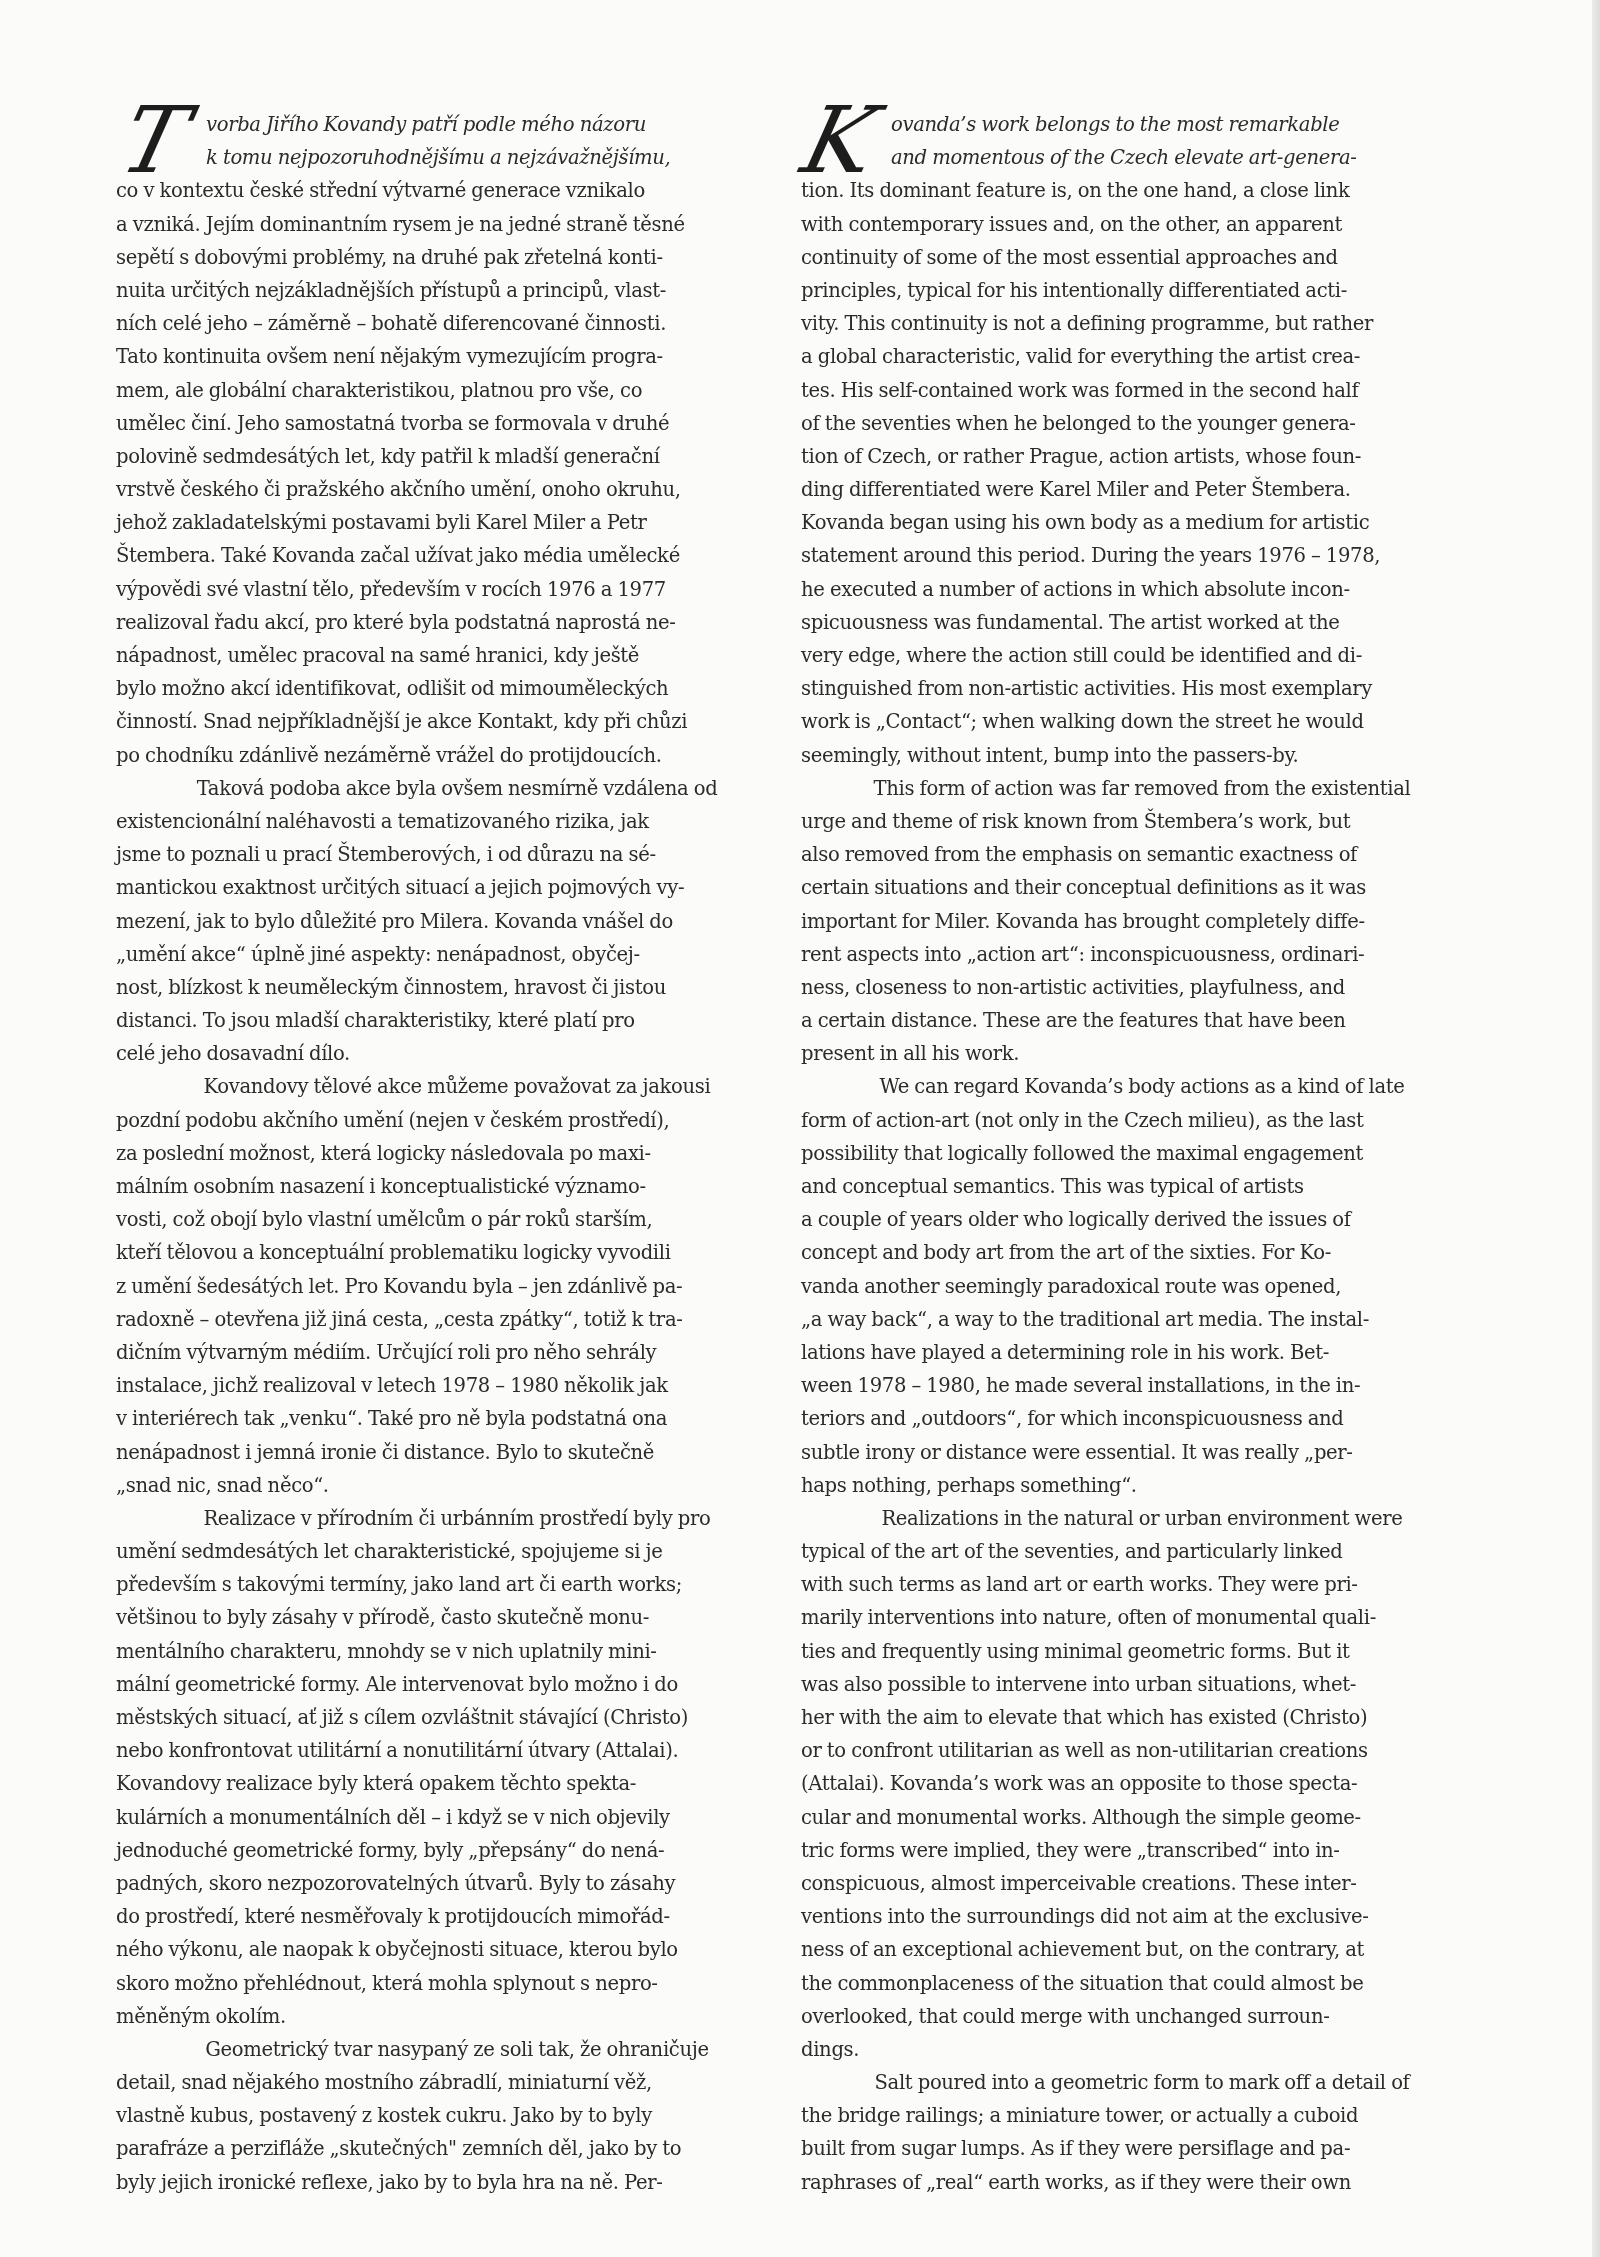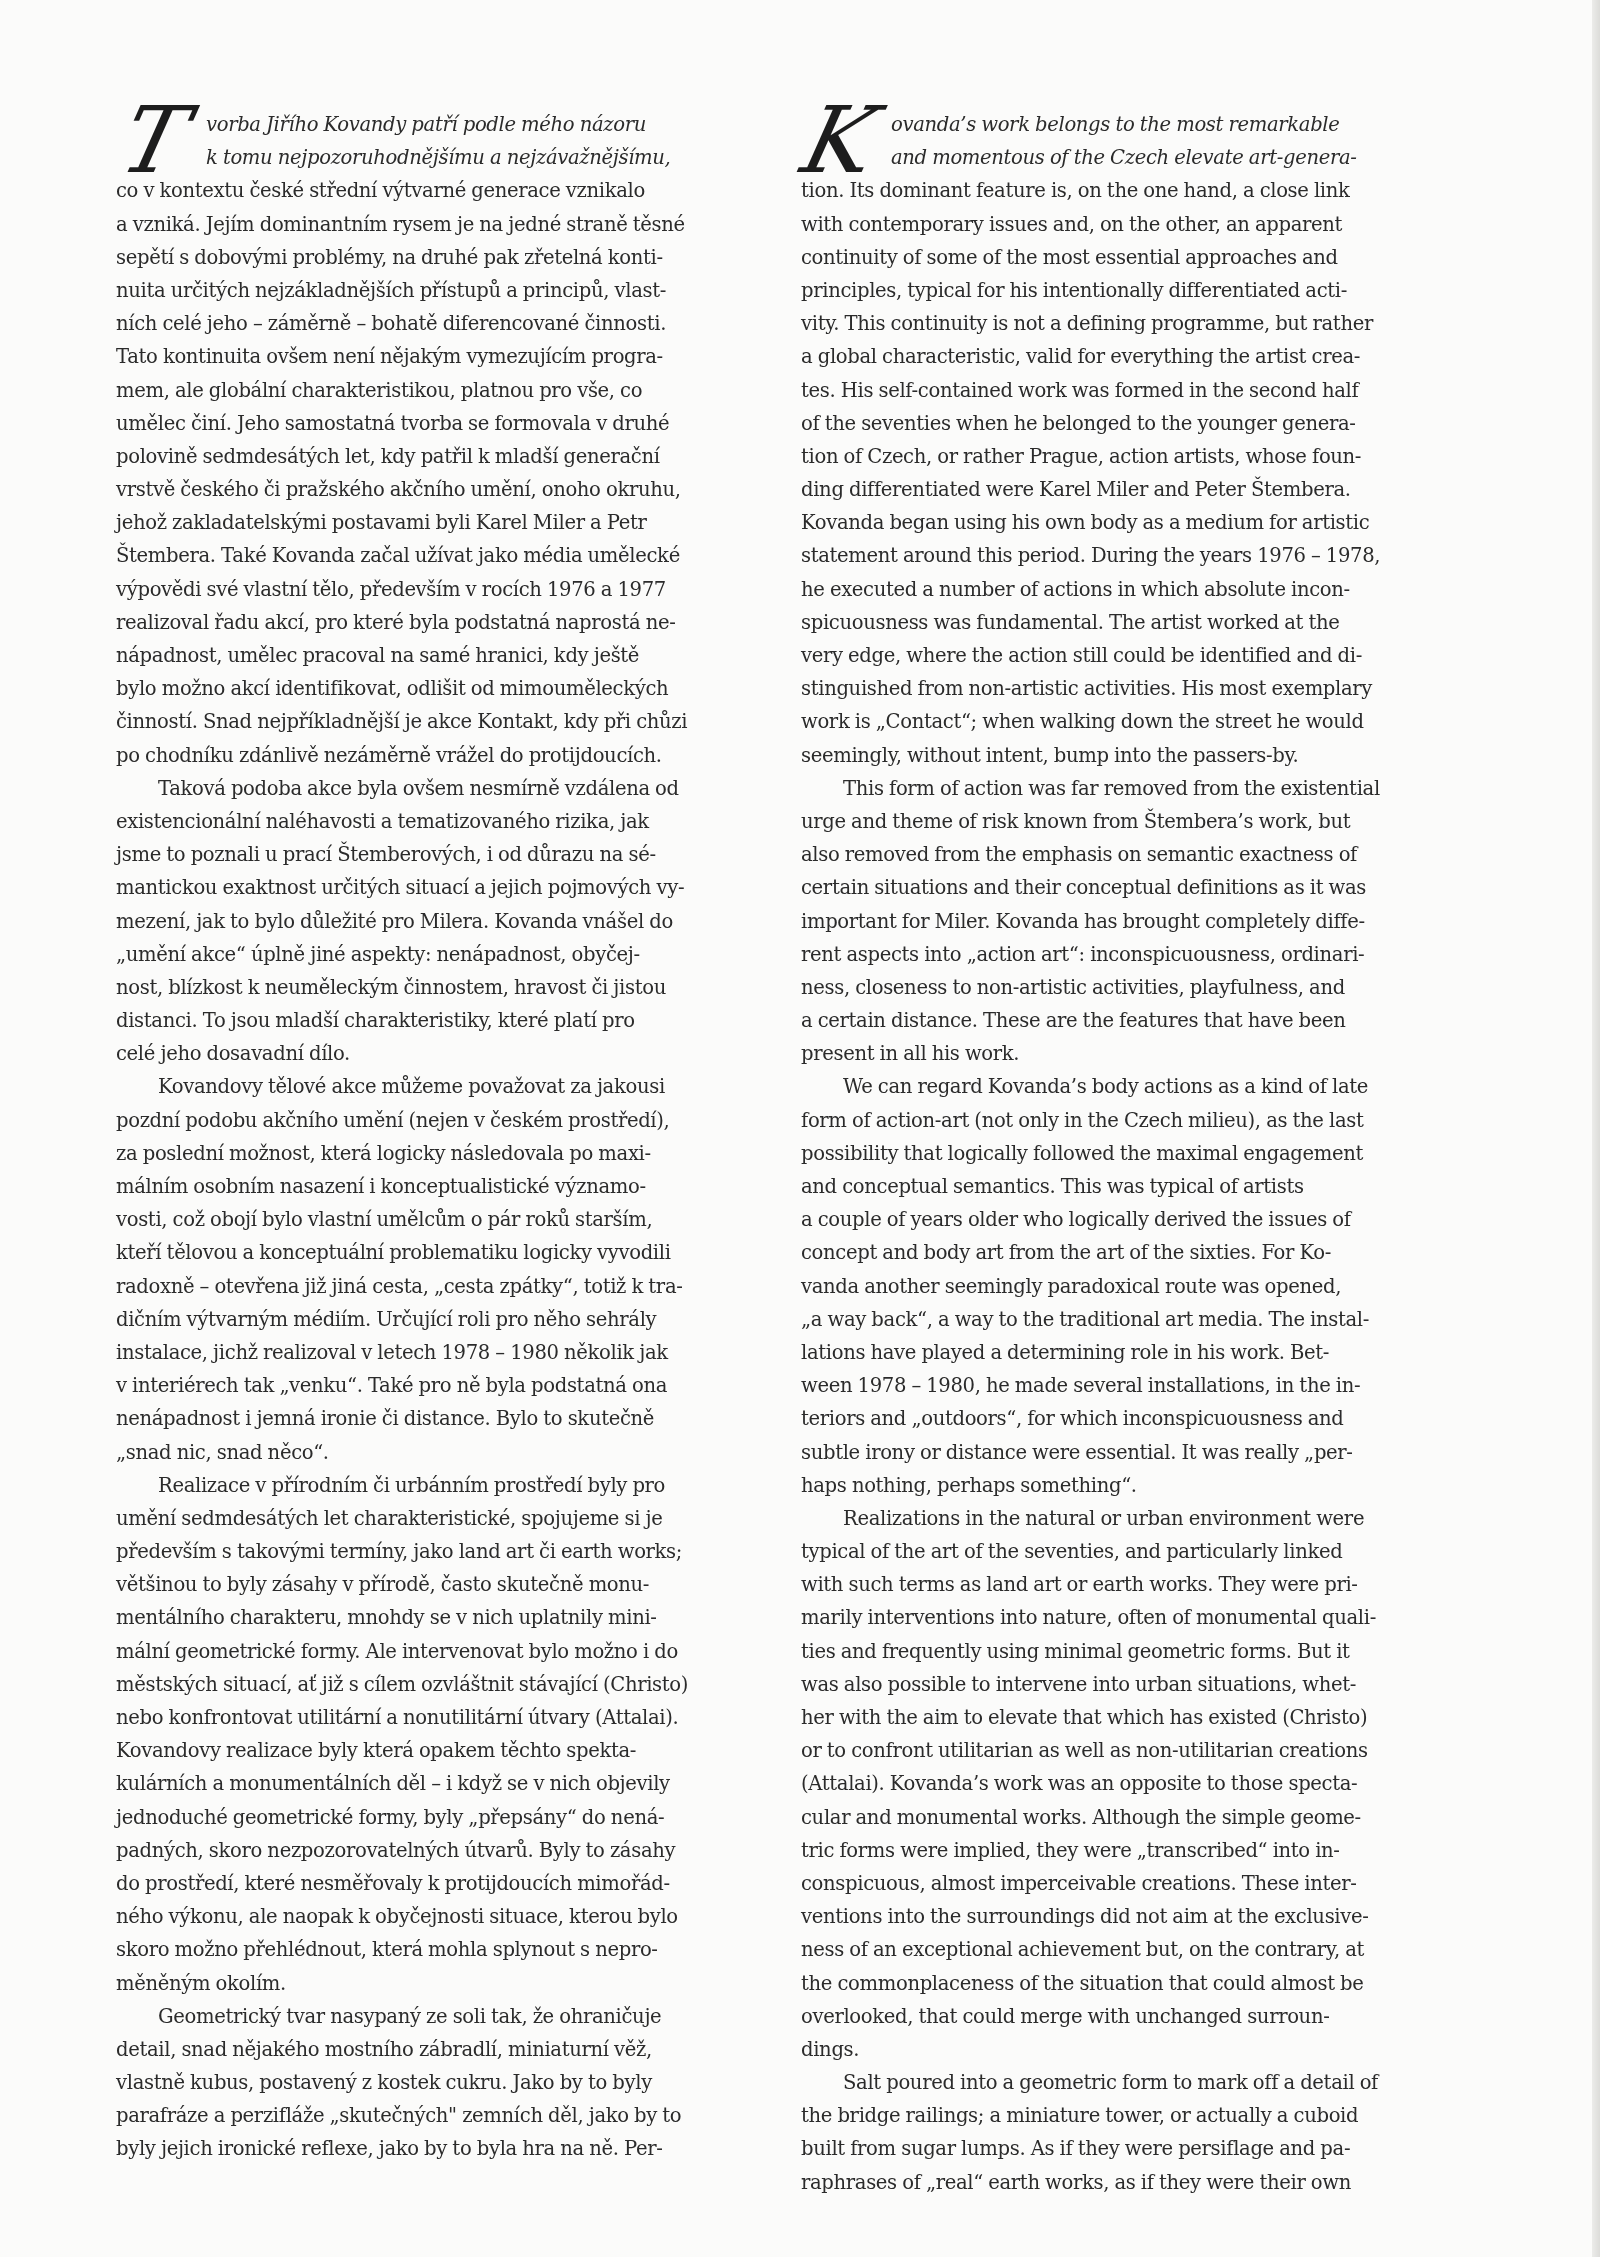--- a/index.html
+++ b/index.html
@@ -34,21 +34,21 @@
   .line {
     display: block;
     height: 33.2px;
     line-height: 33.2px;
     font-size: 19.6px;
     white-space: nowrap;
     letter-spacing: -0.35px;
     word-spacing: -0.5px;
     transform-origin: left center;
   }
-  .line.indent { padding-left: 42px; }
+  .line.indent { padding-left: 42px; text-align: center; }
   .line.after-cap { padding-left: 90px; font-style: italic; }
   .dropcap {
     position: absolute;
     left: -6px;
     top: -8px;
     width: 90px;
     height: 82px;
     font-family: "DejaVu Serif", serif;
     font-style: italic;
     font-size: 92px;
@@ -93,20 +93,21 @@
         <span class="line">„umění akce“ úplně jiné aspekty: nenápadnost, obyčej-</span>
         <span class="line">nost, blízkost k neuměleckým činnostem, hravost či jistou</span>
         <span class="line">distanci. To jsou mladší charakteristiky, které platí pro</span>
         <span class="line">celé jeho dosavadní dílo.</span>
         <span class="line indent">Kovandovy tělové akce můžeme považovat za jakousi</span>
         <span class="line">pozdní podobu akčního umění (nejen v českém prostředí),</span>
         <span class="line">za poslední možnost, která logicky následovala po maxi-</span>
         <span class="line">málním osobním nasazení i konceptualistické významo-</span>
         <span class="line">vosti, což obojí bylo vlastní umělcům o pár roků starším,</span>
         <span class="line">kteří tělovou a konceptuální problematiku logicky vyvodili</span>
+        <span class="line">z umění šedesátých let. Pro Kovandu byla – jen zdánlivě pa-</span>
         <span class="line">radoxně – otevřena již jiná cesta, „cesta zpátky“, totiž k tra-</span>
         <span class="line">dičním výtvarným médiím. Určující roli pro něho sehrály</span>
         <span class="line">instalace, jichž realizoval v letech 1978 – 1980 několik jak</span>
         <span class="line">v interiérech tak „venku“. Také pro ně byla podstatná ona</span>
         <span class="line">nenápadnost i jemná ironie či distance. Bylo to skutečně</span>
         <span class="line">„snad nic, snad něco“.</span>
         <span class="line indent">Realizace v přírodním či urbánním prostředí byly pro</span>
         <span class="line">umění sedmdesátých let charakteristické, spojujeme si je</span>
         <span class="line">především s takovými termíny, jako land art či earth works;</span>
         <span class="line">většinou to byly zásahy v přírodě, často skutečně monu-</span>

